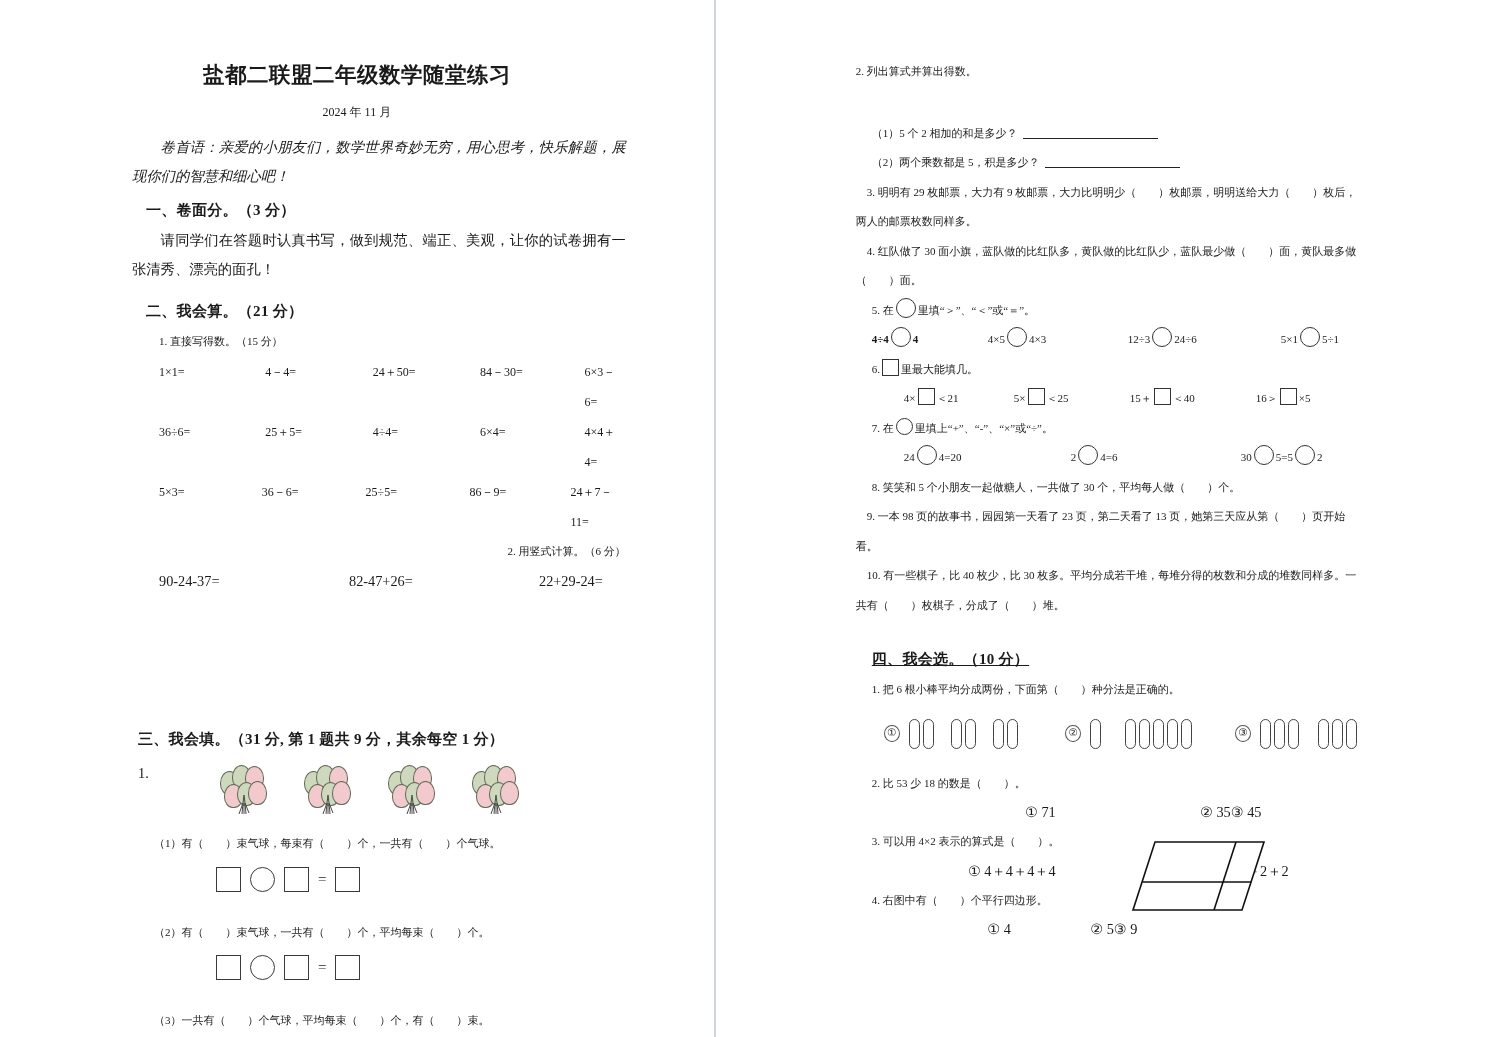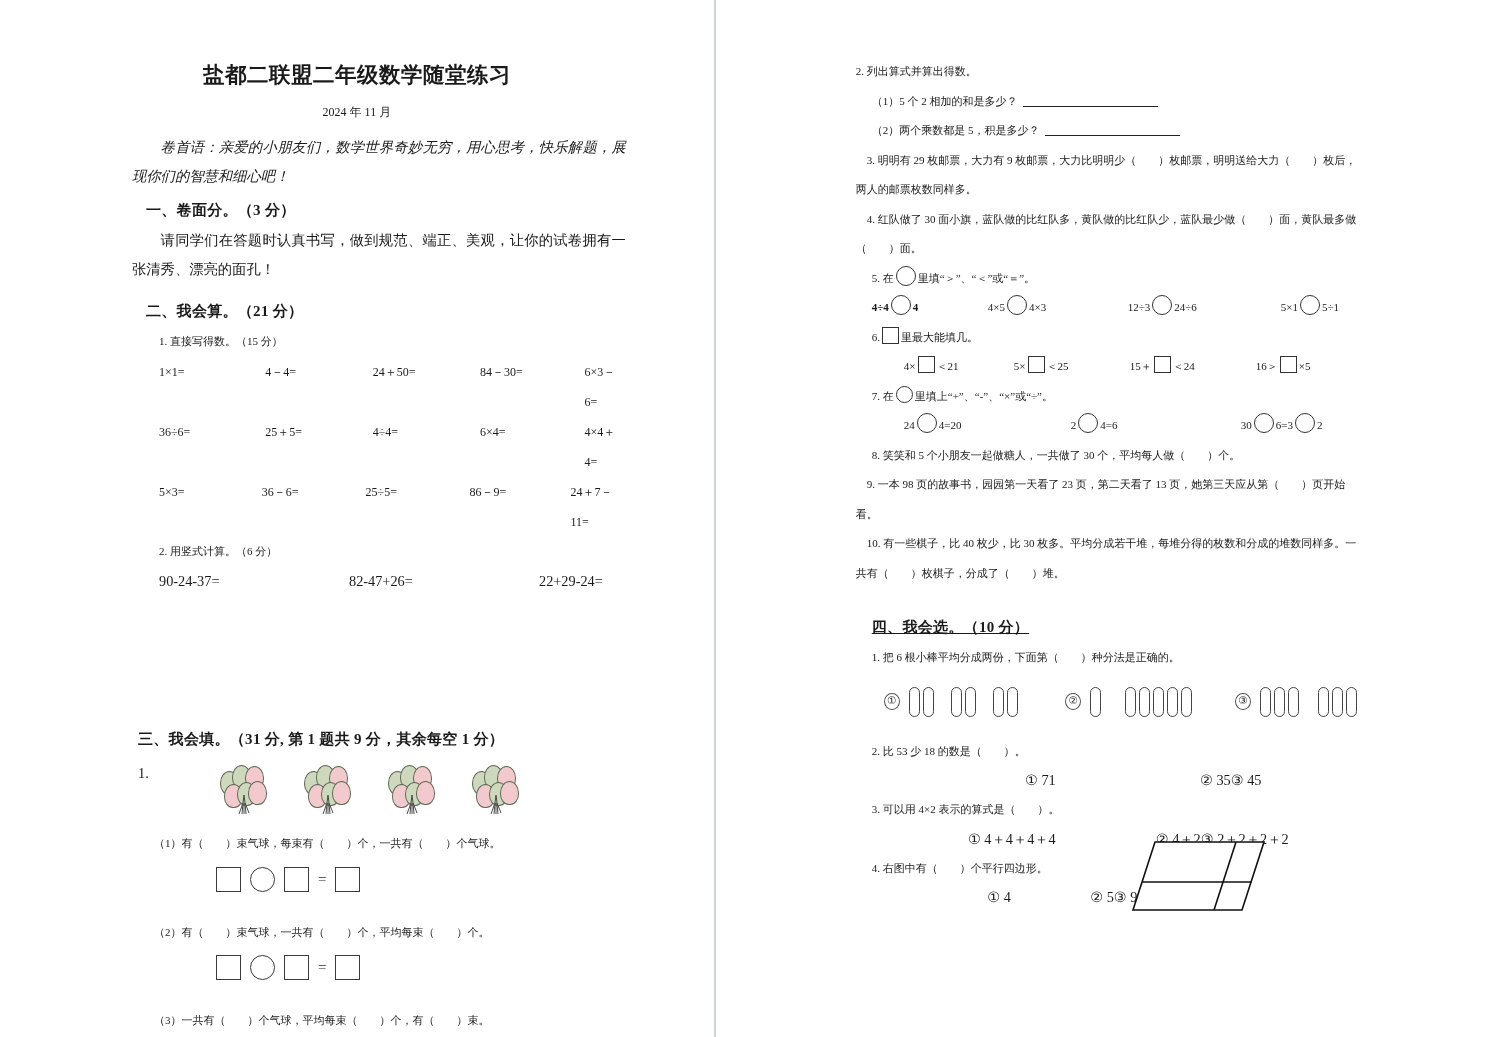--- a/index.html
+++ b/index.html
@@ -97,21 +97,21 @@
         <span class="c5">4×4＋4=</span>
       </div>
       <div class="calc-row">
         <span class="c1">5×3=</span>
         <span class="c2">36－6=</span>
         <span class="c3">25÷5=</span>
         <span class="c4">86－9=</span>
         <span class="c5">24＋7－11=</span>
       </div>
 
-      <p class="qline" style="text-indent:0;padding-left:27px;">2. 用竖式计算。（6 分）</p>
+      <p class="qline" style="text-indent:0;padding-left:27px;text-align:right;">2. 用竖式计算。（6 分）</p>
       <div class="vert-row">
         <span class="v1">90-24-37=</span>
         <span class="v2">82-47+26=</span>
         <span>22+29-24=</span>
       </div>
     </div>
 
     <div style="padding:128px 88px 0 132px;">
       <p class="sec-head" style="text-indent:0;padding-left:6px;">三、我会填。（31 分, 第 1 题共 9 分，其余每空 1 分）</p>
 
@@ -187,21 +187,21 @@
 
     </div>
   </div>
 
   <div class="gutter"></div>
 
   <div class="page page-right">
     <div style="padding:57px 90px 0 140px;">
 
       <p class="qline ti0">2. 列出算式并算出得数。</p>
-      <p class="qline ti0" style="padding-left:16px;">
+      <p class="qline ti0" style="padding-left:16px;margin-top:32px;">
         <span>（1）5 个 2 相加的和是多少？</span><span class="blankline"></span>
       </p>
       <p class="qline ti0" style="padding-left:16px;">
         <span>（2）两个乘数都是 5，积是多少？</span><span class="blankline"></span>
       </p>
 
       <p class="qline indent" style="text-indent:1em;">3. 明明有 29 枚邮票，大力有 9 枚邮票，大力比明明少（　　）枚邮票，明明送给大力（　　）枚后，两人的邮票枚数同样多。</p>
       <p class="qline indent" style="text-indent:1em;">4. 红队做了 30 面小旗，蓝队做的比红队多，黄队做的比红队少，蓝队最少做（　　）面，黄队最多做（　　）面。</p>
 
       <p class="qline ti0" style="padding-left:16px;">
@@ -213,31 +213,31 @@
         <span style="width:153px;"><span>12÷3</span><span class="icirc big"></span><span>24÷6</span></span>
         <span><span>5×1</span><span class="icirc big"></span><span>5÷1</span></span>
       </div>
 
       <p class="qline ti0" style="padding-left:16px;">
         <span>6.</span><span class="ibox"></span><span>里最大能填几。</span>
       </p>
       <div class="qline ti0" style="padding-left:48px;display:flex;">
         <span style="width:110px;"><span>4×</span><span class="ibox"></span><span>＜21</span></span>
         <span style="width:116px;"><span>5×</span><span class="ibox"></span><span>＜25</span></span>
-        <span style="width:126px;"><span>15＋</span><span class="ibox"></span><span>＜24</span></span>
+        <span style="width:126px;"><span>15＋</span><span class="ibox"></span><span>＜40</span></span>
         <span><span>16＞</span><span class="ibox"></span><span>×5</span></span>
       </div>
 
       <p class="qline ti0" style="padding-left:16px;">
         <span>7. 在</span><span class="icirc"></span><span>里填上“+”、“-”、“×”或“÷”。</span>
       </p>
       <div class="qline ti0" style="padding-left:48px;display:flex;">
         <span style="width:167px;"><span>24</span><span class="icirc big"></span><span>4=20</span></span>
         <span style="width:170px;"><span>2</span><span class="icirc big"></span><span>4=6</span></span>
-        <span><span>30</span><span class="icirc big"></span><span>6=3</span><span class="icirc big"></span><span>2</span></span>
+        <span><span>30</span><span class="icirc big"></span><span>5=5</span><span class="icirc big"></span><span>2</span></span>
       </div>
 
       <p class="qline ti0" style="padding-left:16px;">8. 笑笑和 5 个小朋友一起做糖人，一共做了 30 个，平均每人做（　　）个。</p>
       <p class="qline indent" style="text-indent:1em;">9. 一本 98 页的故事书，园园第一天看了 23 页，第二天看了 13 页，她第三天应从第（　　）页开始看。</p>
       <p class="qline indent" style="text-indent:1em;">10. 有一些棋子，比 40 枚少，比 30 枚多。平均分成若干堆，每堆分得的枚数和分成的堆数同样多。一共有（　　）枚棋子，分成了（　　）堆。</p>
 
       <p class="sec-head" style="text-indent:0;padding-left:16px;margin-top:24px;text-decoration:underline;">四、我会选。（10 分）</p>
       <p class="qline ti0" style="padding-left:16px;">1. 把 6 根小棒平均分成两份，下面第（　　）种分法是正确的。</p>
 
       <div class="stick-row" style="margin-top:14px;">

